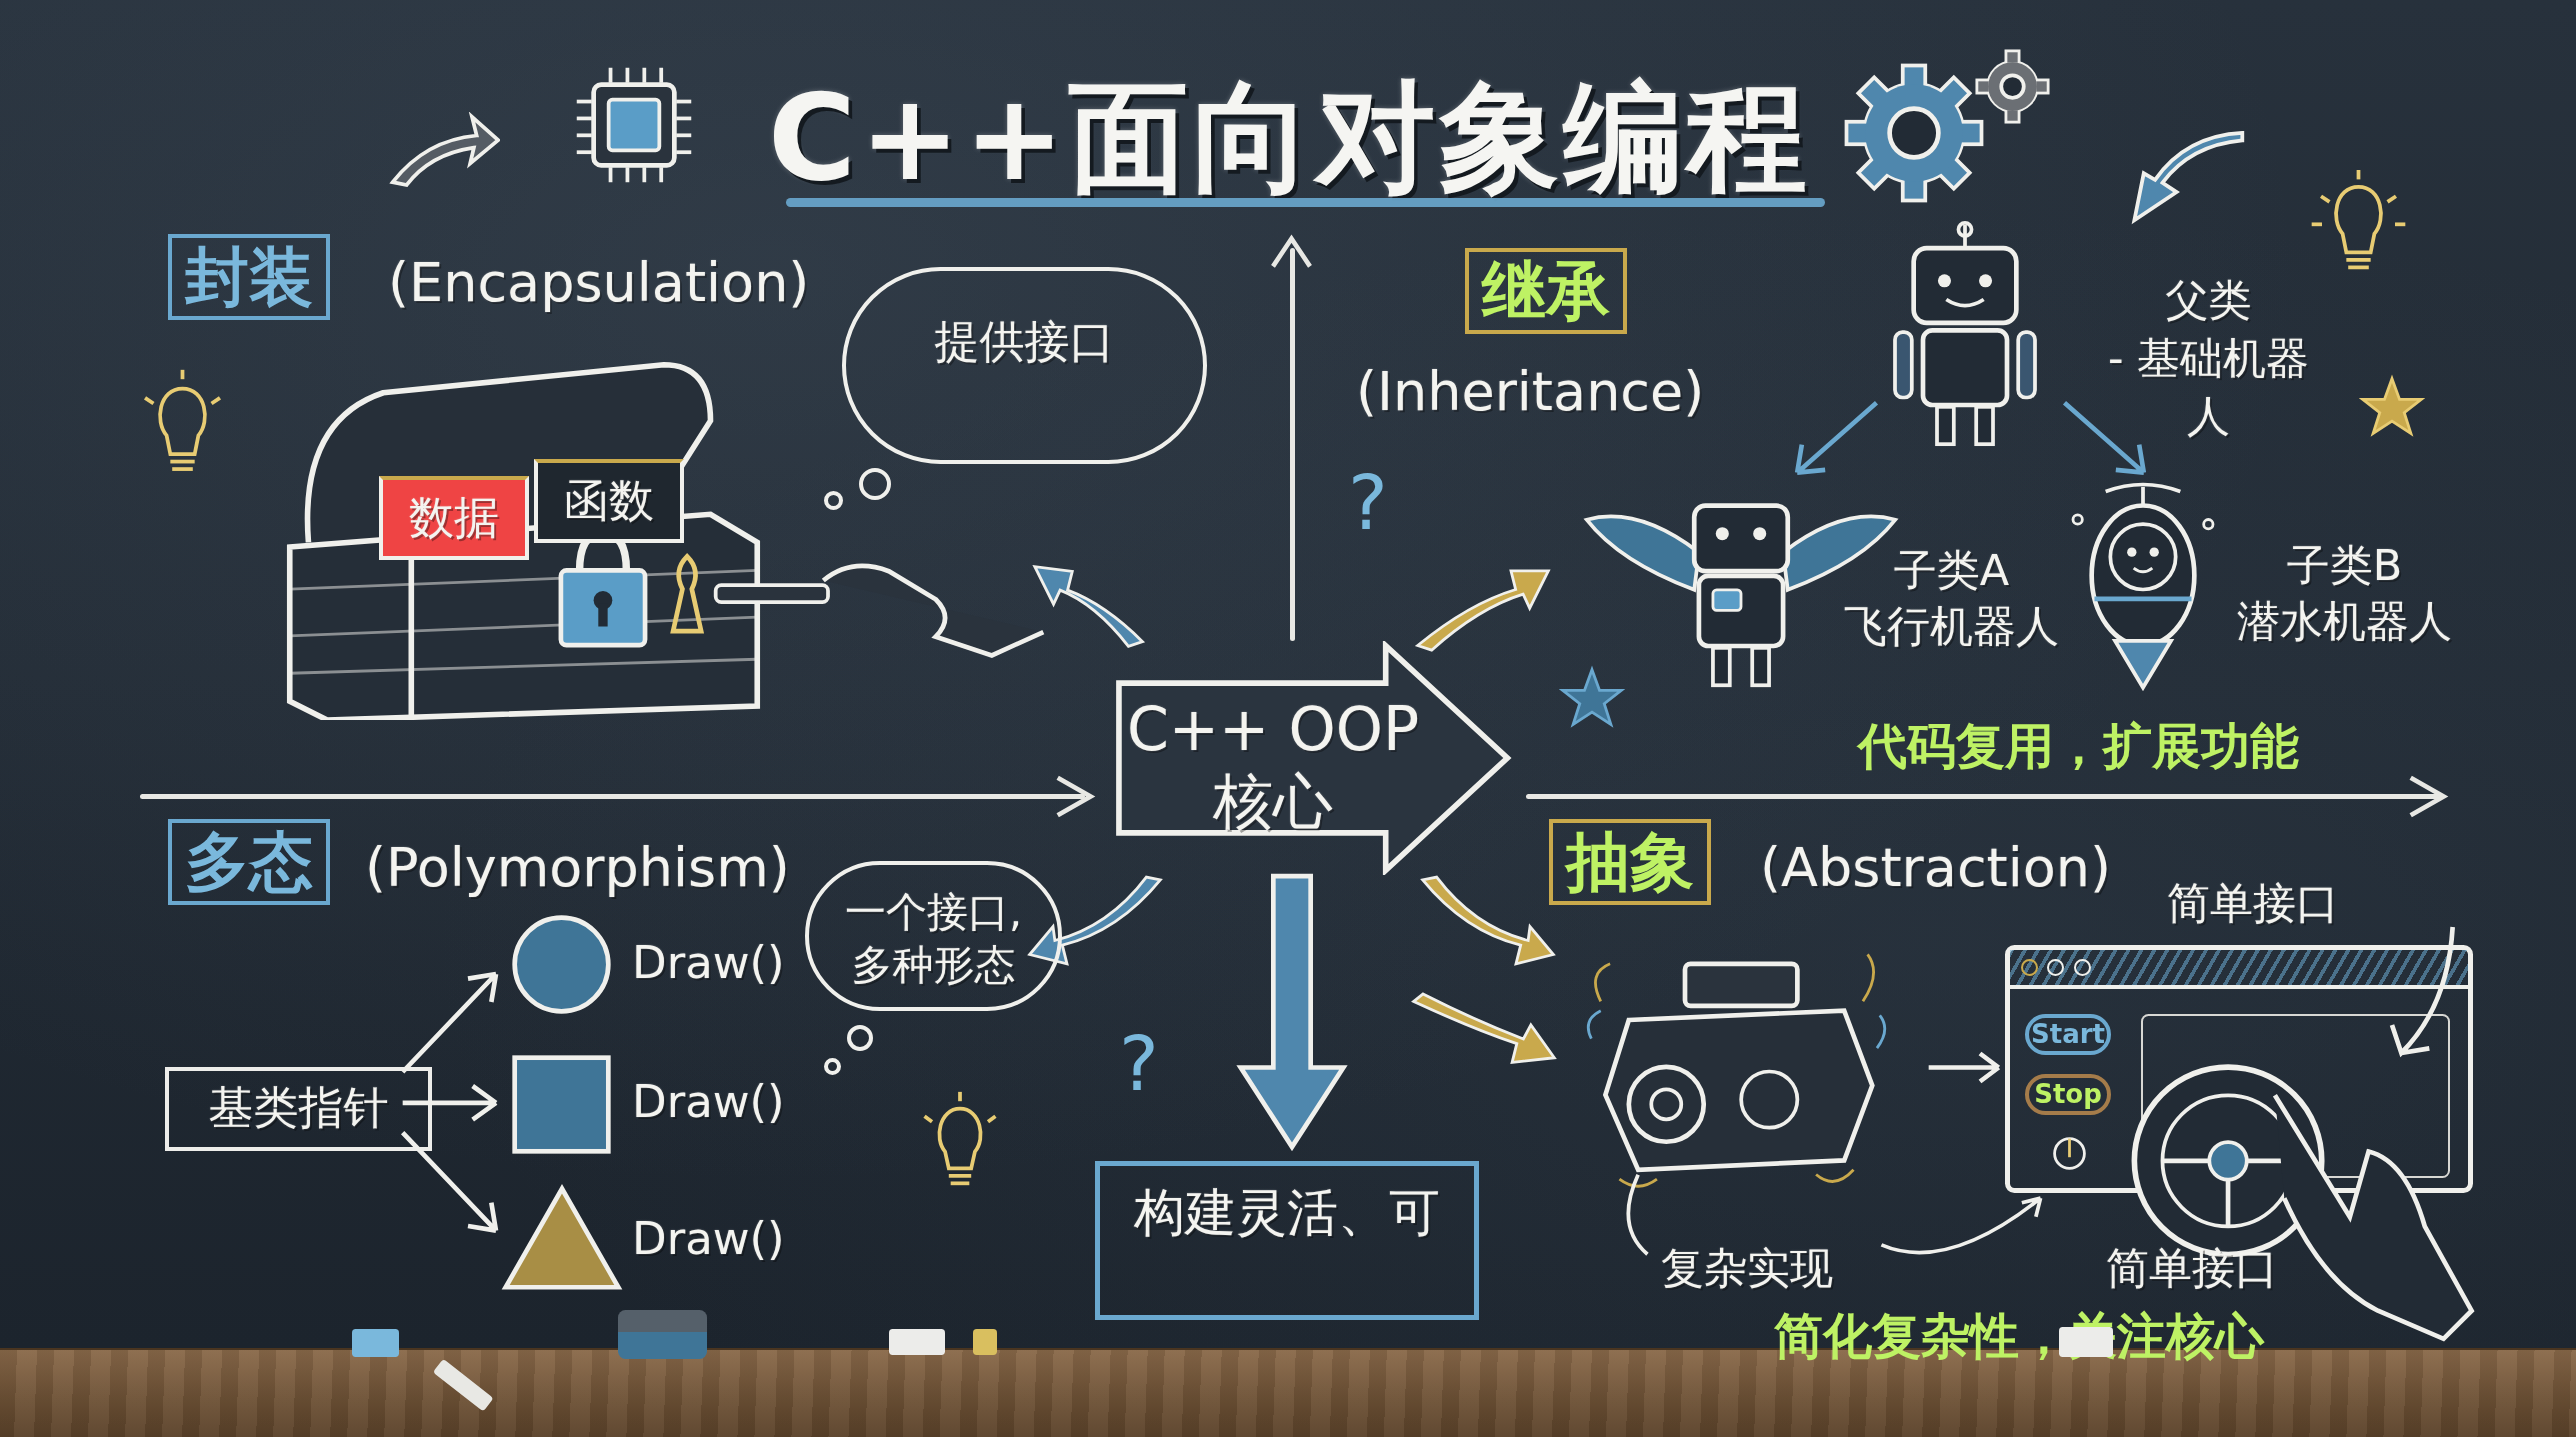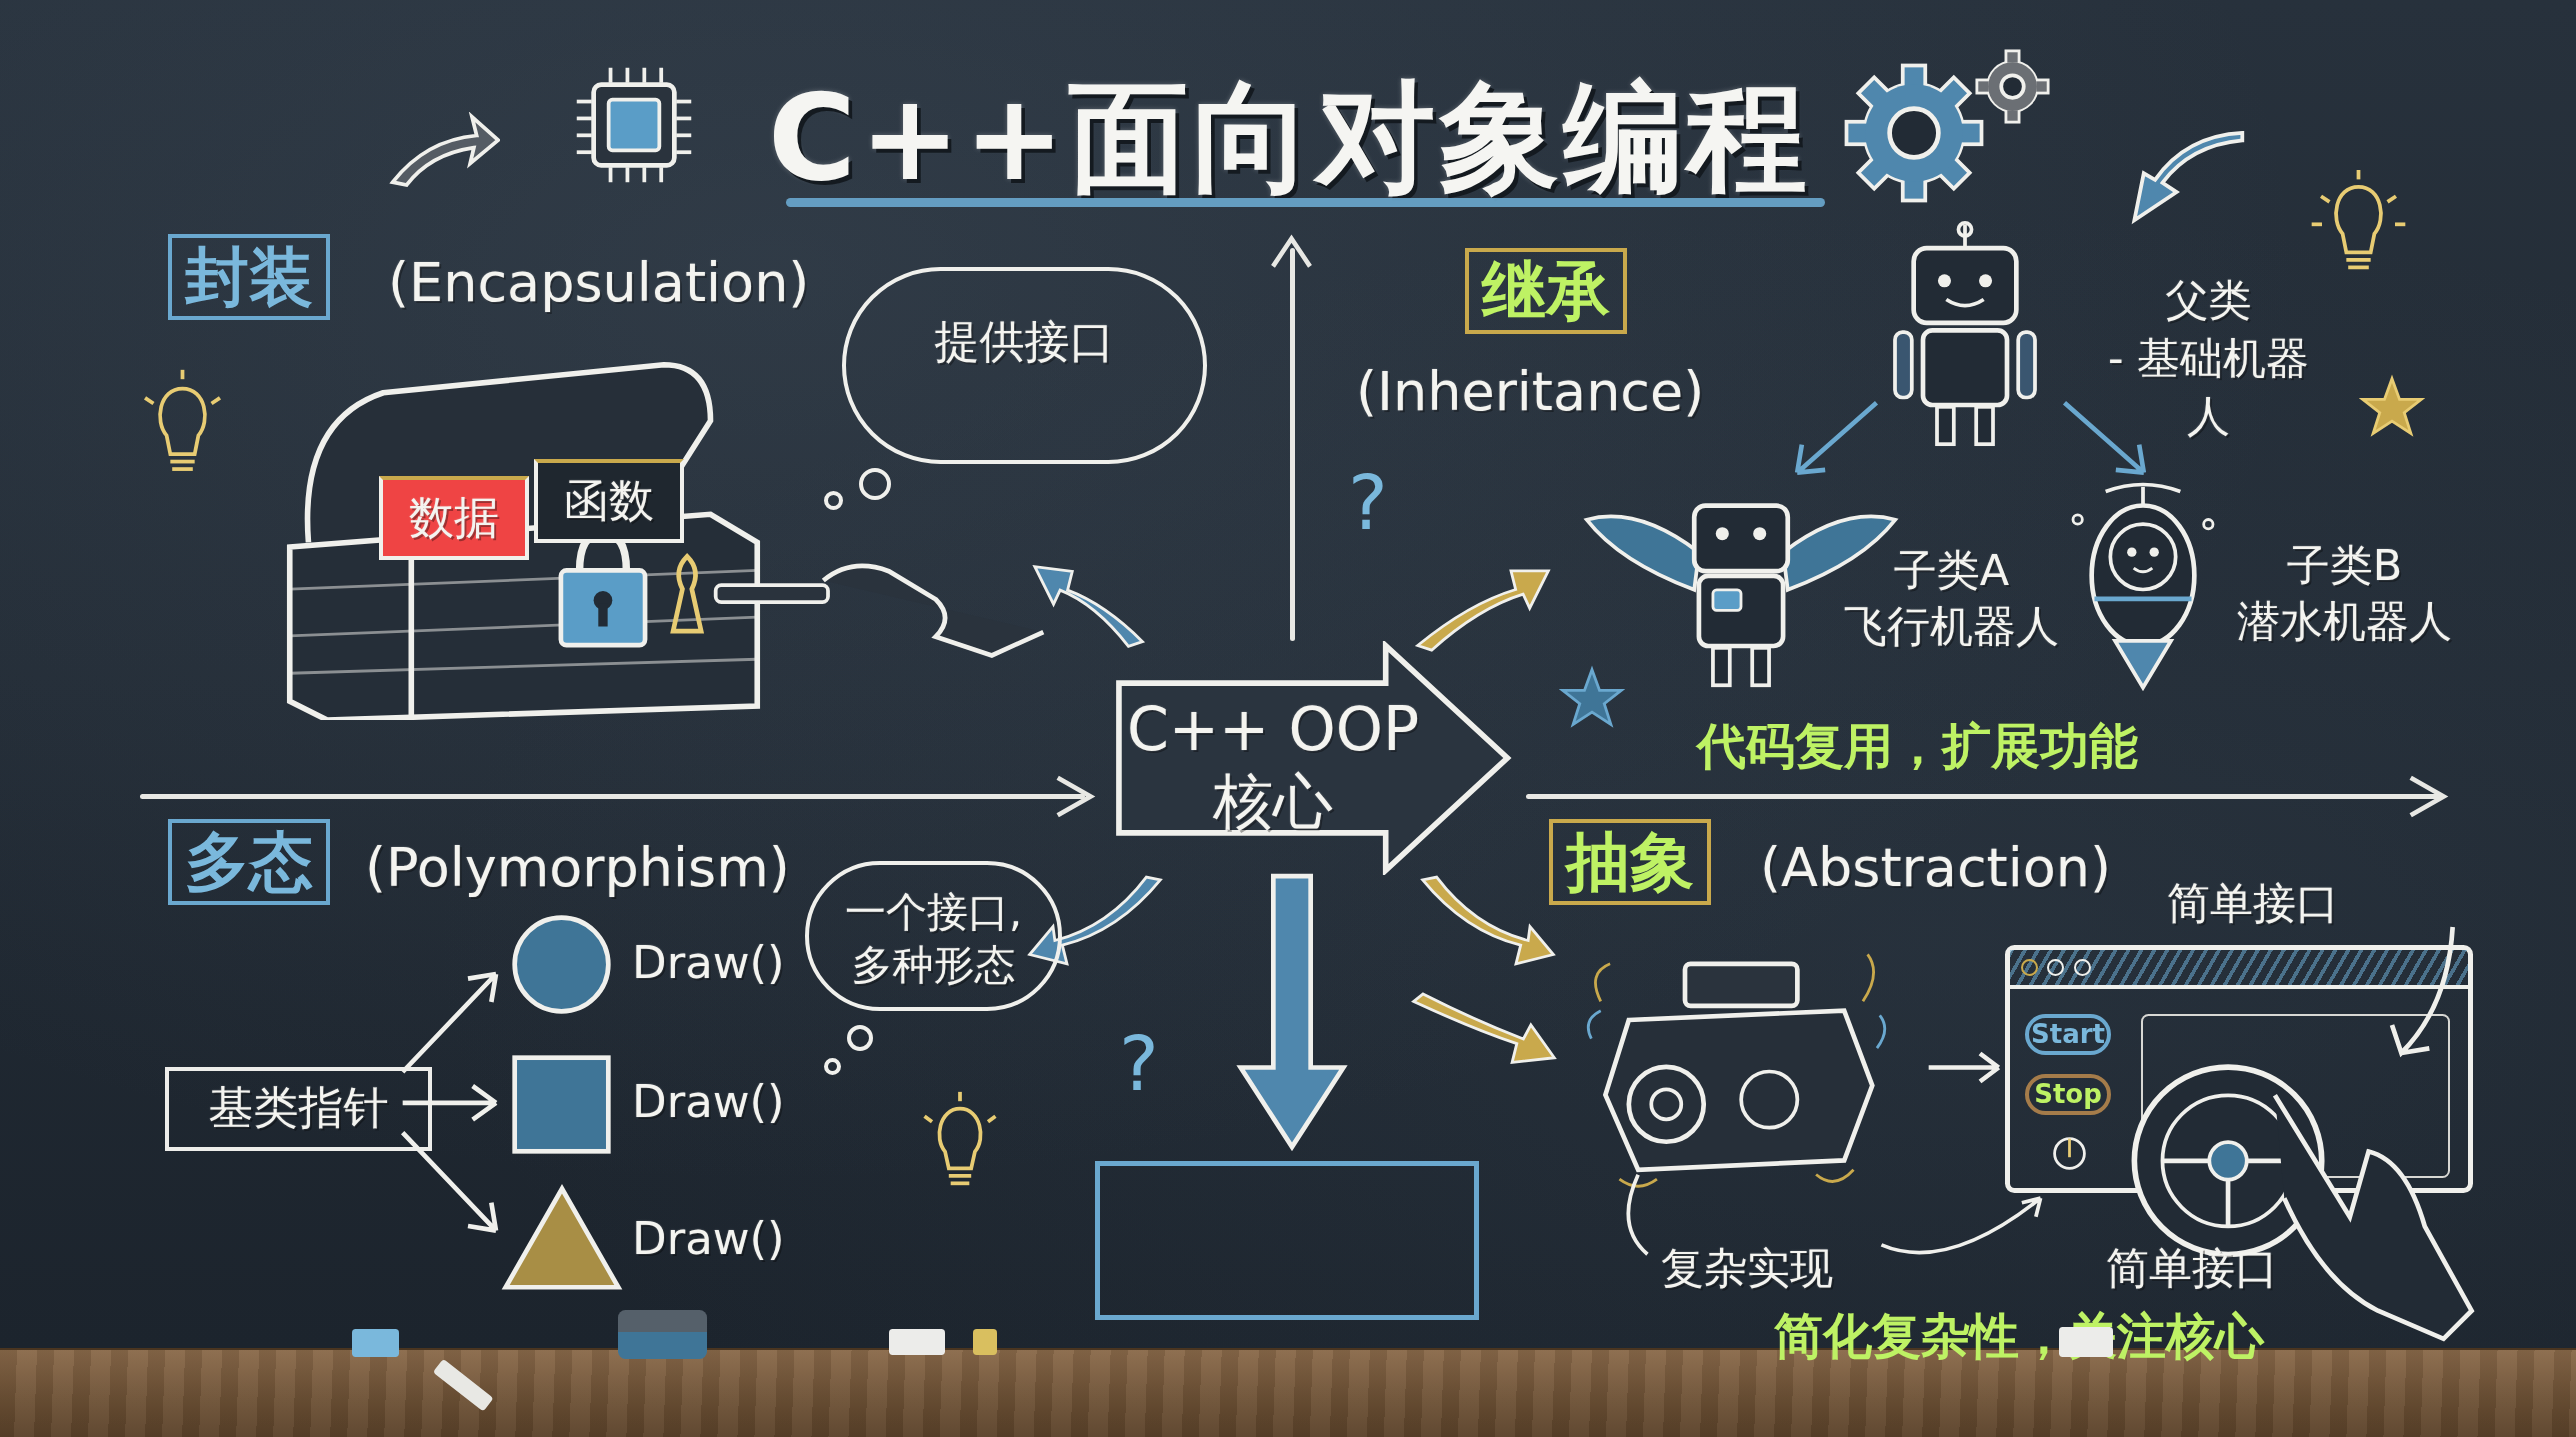--- a/index.html
+++ b/index.html
@@ -184,20 +184,21 @@
 </svg>
 <div class="abs center-text chalk">
   <div>C++ OOP</div>
   <div>核心</div>
 </div>
 
 <svg class="abs" style="left:1236px;top:871px" width="112" height="281" viewBox="0 0 120 300">
   <path d="M40 5 L80 5 L80 210 L115 210 L60 295 L5 210 L40 210 Z" fill="#4f87ad" stroke="#f0f0ec" stroke-width="5"></path>
 </svg>
 <div class="abs goal-box chalk">
+  <div>构建灵活、可</div>
 </div>
 
 <svg class="abs" style="left:1030px;top:548px" width="122" height="103" viewBox="0 0 130 110">
     <path d="M120 100 Q80 60 40 45 L45 25 L5 20 L25 60 L32 45 Q70 60 105 105 Z" fill="#4f87ad" stroke="#f0f0ec" stroke-width="3"></path>
   </svg>
 <svg class="abs" style="left:1413px;top:552px" width="140" height="103" viewBox="0 0 150 110">
     <path d="M5 100 Q60 55 110 40 L105 20 L145 20 L125 60 L118 45 Q70 60 20 105 Z" fill="#c9a94c" stroke="#f0f0ec" stroke-width="3"></path>
   </svg>
 <svg class="abs" style="left:1025px;top:875px" width="140" height="103" viewBox="0 0 150 110">
     <path d="M145 5 Q100 60 40 75 L45 95 L5 85 L30 55 L32 70 Q90 55 130 2 Z" fill="#4f87ad" stroke="#f0f0ec" stroke-width="3"></path>
@@ -311,21 +312,21 @@
   <circle cx="20" cy="40" r="5" fill="none" stroke="#f0f0ec" stroke-width="3"></circle>
     <circle cx="160" cy="45" r="5" fill="none" stroke="#f0f0ec" stroke-width="3"></circle>
 </svg>
 <div class="abs chalk" style="left:2232px;top:538px;font-size:43px;text-align:center;width:225px;line-height:1.3">
   <div>子类B</div>
   <div>潜水机器人</div>
 </div>
 <svg class="abs" style="left:1559px;top:665px" width="66" height="66" viewBox="0 0 70 70">
     <path d="M35 5 L43 27 L66 27 L48 41 L55 63 L35 50 L15 63 L22 41 L4 27 L27 27 Z" fill="#3f7597" stroke="#6aa8cf" stroke-width="3"></path>
   </svg>
-<div class="abs summary gold" style="left:1697px;top:714px">代码复用，扩展功能</div>
+<div class="abs summary gold" style="left:1858px;top:714px">代码复用，扩展功能</div>
 
 <div class="abs tag-box blue" style="left:168px;top:819px">多态</div>
 <div class="abs en-label chalk" style="left:365px;top:836px">(Polymorphism)</div>
 
 <div class="abs base-ptr chalk">基类指针</div>
 <svg class="abs" style="left:398px;top:955px" width="112" height="290" viewBox="0 0 120 310">
   <g stroke="#f0f0ec" stroke-width="5" fill="none">
     <path d="M5 125 L105 20 M105 20 L75 25 M105 20 L100 50"></path>
     <path d="M5 158 L105 158 M105 158 L80 140 M105 158 L80 176"></path>
     <path d="M5 190 L105 295 M105 295 L100 265 M105 295 L75 290"></path>

